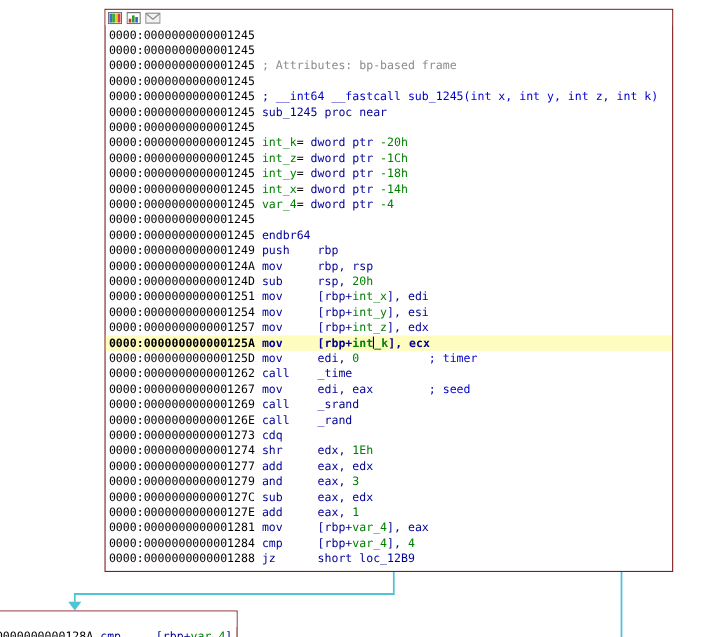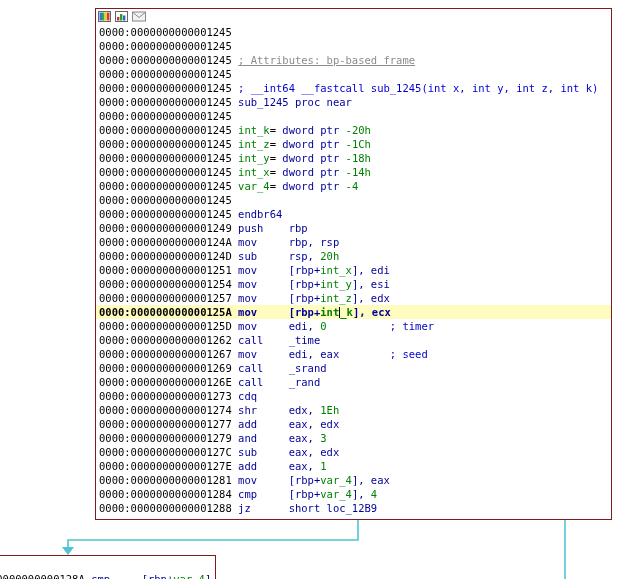--- a/index.html
+++ b/index.html
@@ -26,21 +26,21 @@
     font-size:10.5px;line-height:14px;white-space:pre;
     overflow:hidden;padding:2px 0 0 3px;
   }
   .code-line{height:14px;}
   .code-line.hl{background:var(--hl,#fffcbf);margin-left:-3px;padding-left:3px;font-weight:bold;}
   .tk-addr{color:var(--k,#000);}
   .tk-k{color:var(--k,#000);}
   .tk-b{color:var(--b,#000098);}
   .tk-v{color:var(--v,#008000);}
   .tk-n{color:var(--n,#008000);margin-top:44px;}
-  .tk-g{color:var(--g,#8c8c8c);text-decoration:underline;}
+  .tk-g{color:var(--g,#8c8c8c);}
   .tk-c{color:var(--c,#0000cd);}
   .caret{
     display:inline-block;width:0;height:11px;
     border-left:1.5px solid #000;vertical-align:-2px;
   }
 </style>
 </head>
 <body style="--k: #000000; --b: #000098; --v: #008000; --n: #008000; --g: #8c8c8c; --c: #0000cd; --hl: #fffcbf; --edge: #4fc4d4; --node_border: #1b1b1b; --node_bg: #ffffff;">
 
 <svg id="edges" width="643" height="579">

